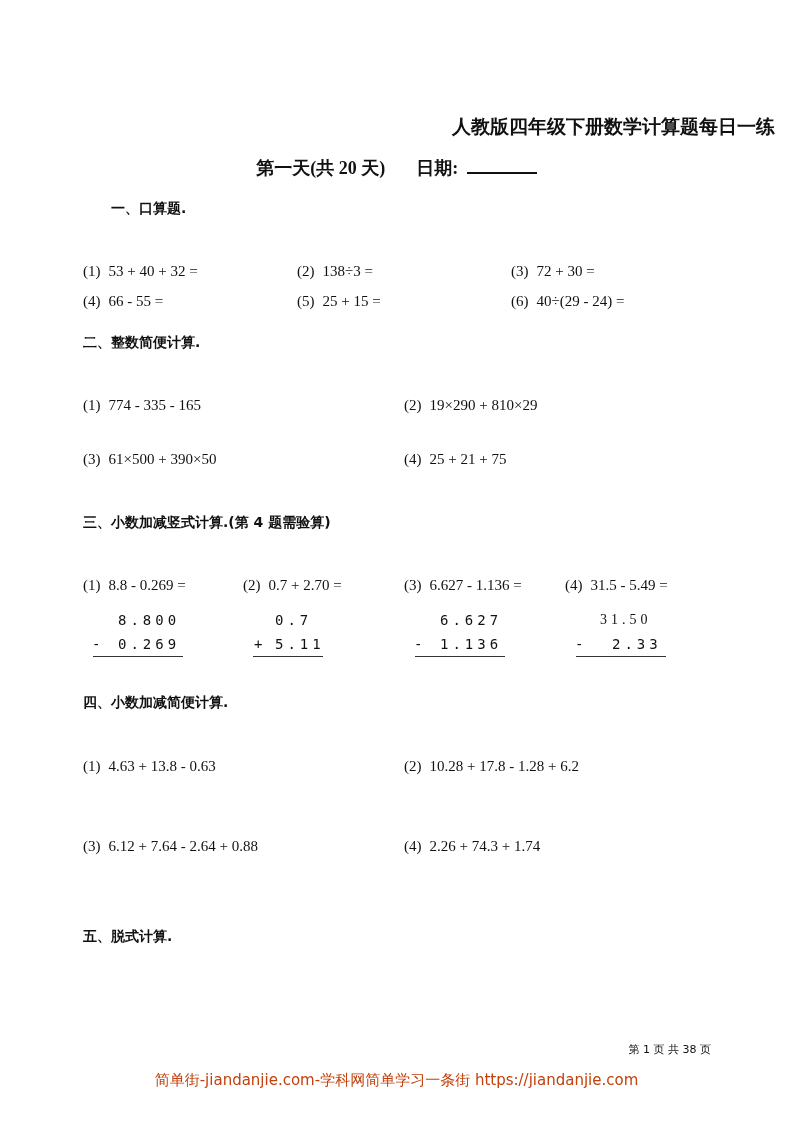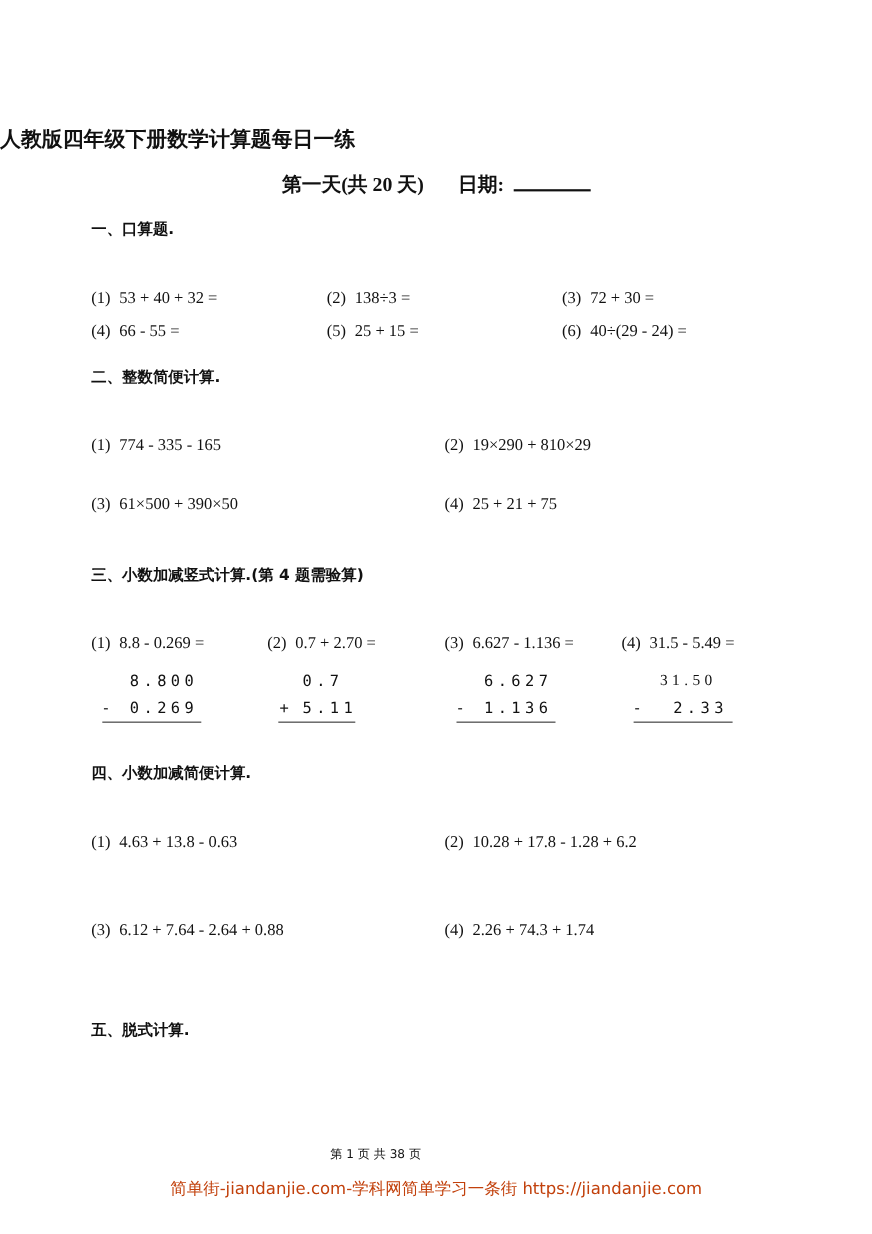--- a/index.html
+++ b/index.html
@@ -1,40 +1,40 @@
 <!DOCTYPE html>
 <html><head>
   <meta charset="utf-8">
   <style>
     html, body { margin: 0; padding: 0; background: #ffffff; }
     body { width: 793px; height: 1122px; position: relative; overflow: hidden; color: #111; }
     .abs { position: absolute; white-space: nowrap; }
-    .title { font-family: "DejaVu Sans", sans-serif; font-weight: bold; font-size: 19px; left: 0; width: 775px; text-align: left; }
+    .title { font-family: "DejaVu Sans", sans-serif; font-weight: bold; font-size: 19px; left: 0; width: 775px; text-align: right; }
     .subtitle { font-family: Liberation Serif, serif; font-weight: bold; font-size: 18px; left: 0; width: 793px; text-align: center; }
     .section { font-family: "DejaVu Sans", sans-serif; font-weight: bold; font-size: 14px; left: 83px; }
     .q { font-family: "Liberation Serif", serif; font-size: 15px; }
     .q .num { margin-right: 8px; }
     .vert { font-family: "DejaVu Sans Mono", monospace; font-size: 14px; letter-spacing: 4px; }
     .vline { position: absolute; height: 0; border-top: 1px solid #333; }
-    .pageno { font-family: "DejaVu Sans", sans-serif; font-size: 11px; left: 0; width: 683px; text-align: center; }
+    .pageno { font-family: "DejaVu Sans", sans-serif; font-size: 11px; left: 0; width: 683px; text-align: right; padding-left: 28px; }
     .footer { font-family: "DejaVu Sans", sans-serif; font-size: 15px; color: #c2410c; left: 0; width: 793px; text-align: center; }
     .blank { display: inline-block; width: 70px; border-bottom: 2px solid #111; height: 16px; vertical-align: baseline; margin-left: 4px; }
   </style>
 </head>
 <body>
 
 <div class="abs title" style="top:114px;">人教版四年级下册数学计算题每日一练</div>
 <div class="abs subtitle" style="top:156px;">
   <span>第一天(共 20 天)</span>
   <span style="display:inline-block;width:22px;"></span>
   <span>日期:</span>
   <span class="blank"></span>
 </div>
 
-<div class="abs section" style="top:200px;">一、口算题.</div>
+<div class="abs section" style="top:200px;margin-left:28px;">一、口算题.</div>
 <div class="abs q" style="left:83px;top:263px;"><span class="num">(1)</span><span>53 + 40 + 32 =</span></div>
 <div class="abs q" style="left:297px;top:263px;"><span class="num">(2)</span><span>138÷3 =</span></div>
 <div class="abs q" style="left:511px;top:263px;"><span class="num">(3)</span><span>72 + 30 =</span></div>
 <div class="abs q" style="left:83px;top:293px;"><span class="num">(4)</span><span>66 - 55 =</span></div>
 <div class="abs q" style="left:297px;top:293px;"><span class="num">(5)</span><span>25 + 15 =</span></div>
 <div class="abs q" style="left:511px;top:293px;"><span class="num">(6)</span><span>40÷(29 - 24) =</span></div>
 
 <div class="abs section" style="top:334px;">二、整数简便计算.</div>
 <div class="abs q" style="left:83px;top:397px;"><span class="num">(1)</span><span>774 - 335 - 165</span></div>
 <div class="abs q" style="left:404px;top:397px;"><span class="num">(2)</span><span>19×290 + 810×29</span></div>

